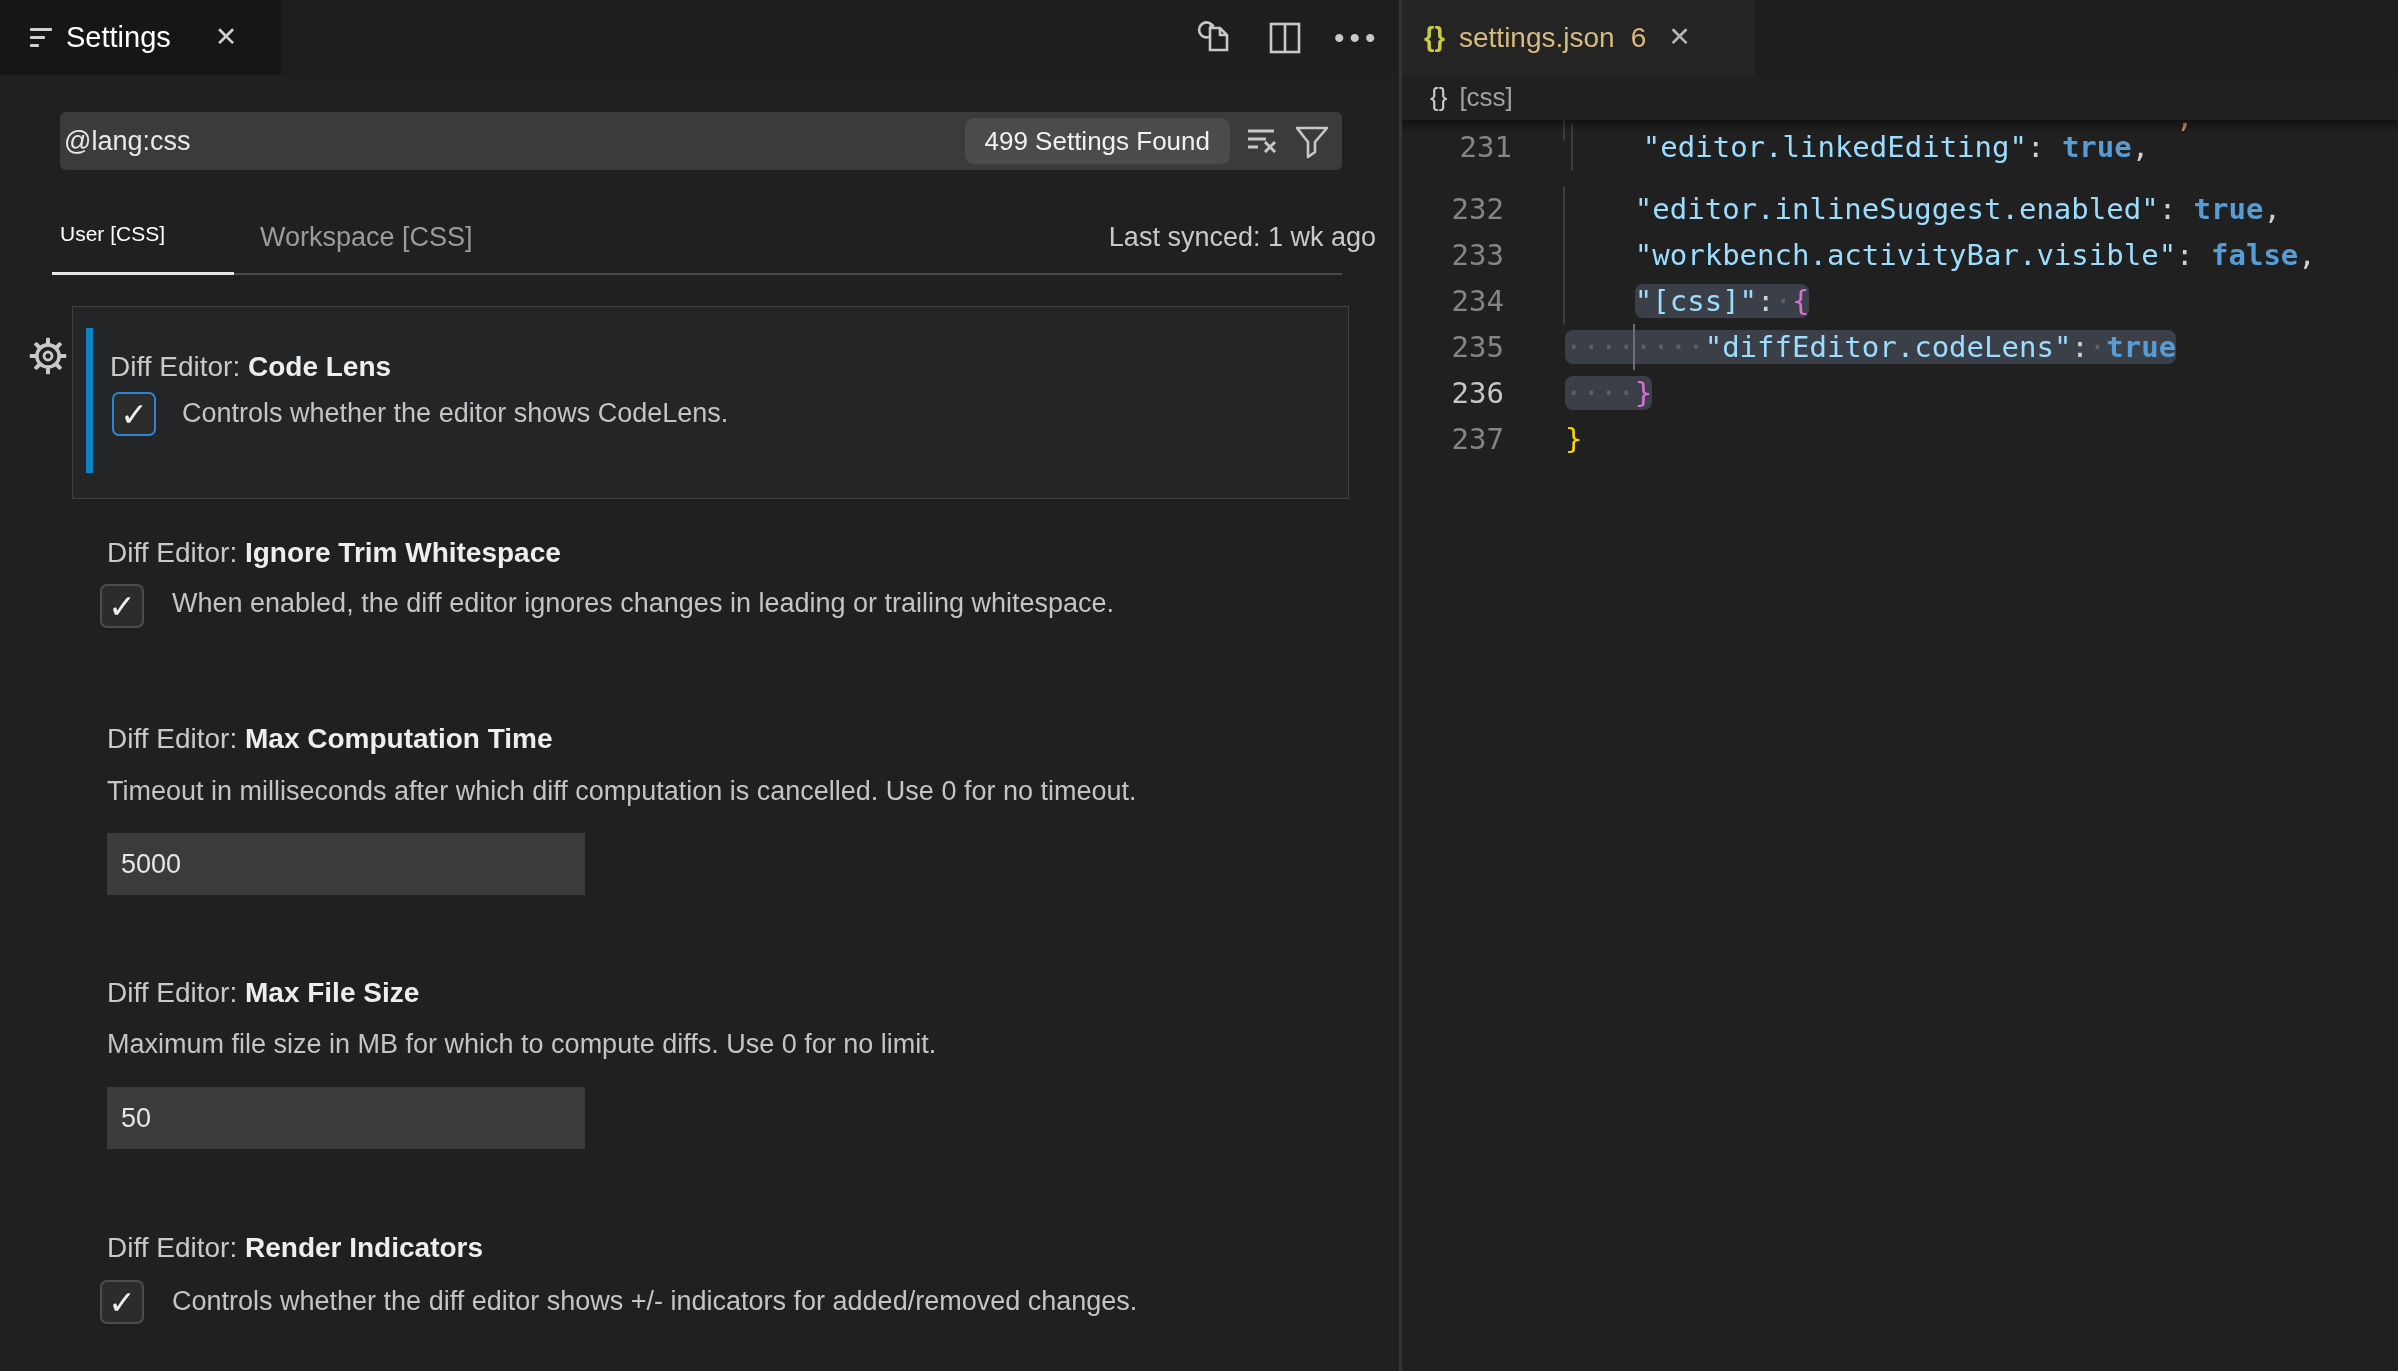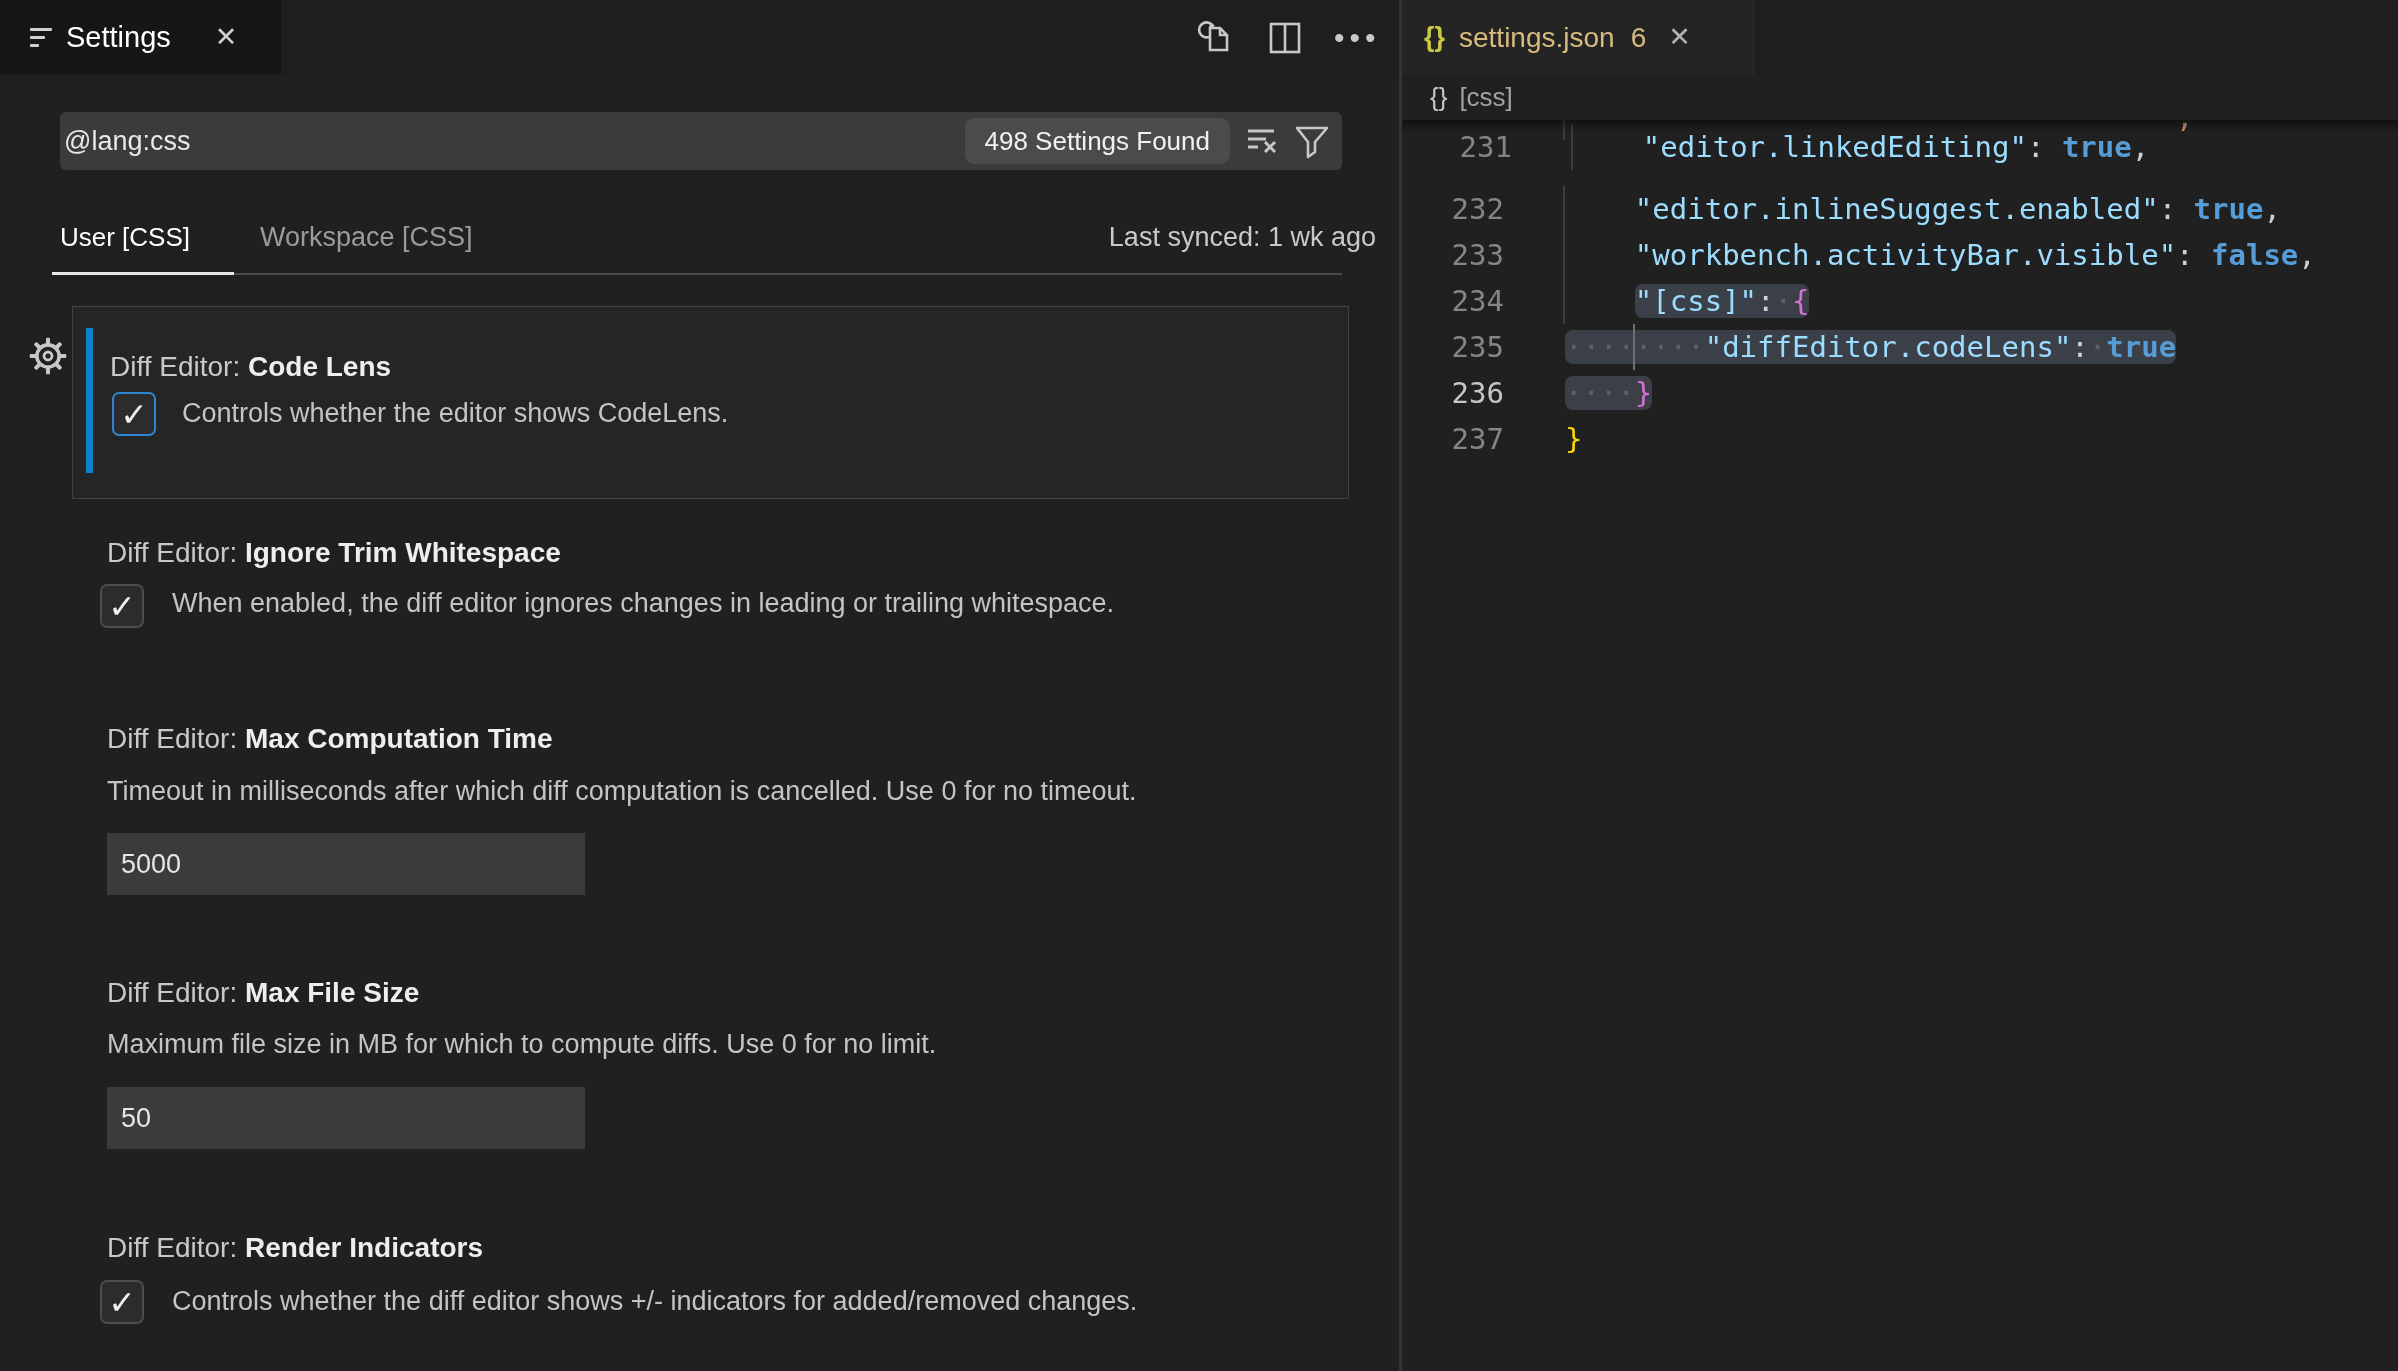--- a/index.html
+++ b/index.html
@@ -19,21 +19,21 @@
   #tab-json .tab-badge{color:#d7ba7d;font-size:28px;margin-left:16px;}
   #tab-json .tab-close{color:#b4b4b4;margin-left:22px;}
   #sash{left:1399px;top:0;width:3px;height:1371px;background:#343438;}
   
   #left-body{left:0;top:75px;width:1399px;height:1296px;background:#202021;}
   #searchbox{left:60px;top:112px;width:1282px;height:58px;background:#3b3b3c;border-radius:6px;display:flex;align-items:center;}
   #search-text{margin-left:4px;font-size:27px;color:#e9e9e9;flex:1;}
   #results-pill{height:46px;background:#4b4b4c;border-radius:9px;display:flex;align-items:center;
                 padding:0 20px;margin-right:12px;font-size:26px;color:#f1f1f1;white-space:nowrap;}
   .sb-icon{width:40px;height:40px;display:flex;align-items:center;justify-content:center;margin-right:10px;cursor:pointer;}
-  #scope-user{left:60px;top:222px;font-size:26px;color:#ffffff;}
+  #scope-user{left:60px;top:222px;font-size:21px;color:#ffffff;}
   #scope-workspace{left:260px;top:222px;font-size:27px;color:#9b9b9b;}
   #last-synced{top:222px;right:1056px;font-size:27px;color:#c9c9c9;}
   #scope-underline{left:52px;top:272px;width:182px;height:3px;background:#e7e7e7;}
   #scope-divider{left:234px;top:273px;width:1108px;height:2px;background:#4a4a4a;}
   
   .row-box{background:#242526;border:1px solid #424243;}
   .mod-bar{width:7px;background:#0e84c4;}
   .s-title{font-size:28px;white-space:nowrap;}
   .s-title .cat{color:#c9c9c9;font-weight:400;}
   .s-title .name{color:#eeeeee;font-weight:700;}
@@ -110,21 +110,21 @@
     <span class="tab-badge">6</span>
     <span class="tab-close">✕</span>
   </div>
 
   <div class="abs" id="sash"></div>
 
   <div class="abs" id="left-body"></div>
 
   <div class="abs" id="searchbox">
     <span id="search-text">@lang:css</span>
-    <span id="results-pill">498 Settings Found</span>
+    <span id="results-pill">499 Settings Found</span>
     <span class="sb-icon">
       <svg width="40" height="40" viewBox="0 0 40 40">
         <line x1="6" y1="10" x2="32" y2="10" stroke="#c8c8c8" stroke-width="3"></line>
         <line x1="6" y1="18" x2="24" y2="18" stroke="#c8c8c8" stroke-width="3"></line>
         <line x1="6" y1="26" x2="16" y2="26" stroke="#c8c8c8" stroke-width="3"></line>
         <line x1="23" y1="21" x2="33" y2="31" stroke="#c8c8c8" stroke-width="3"></line>
         <line x1="33" y1="21" x2="23" y2="31" stroke="#c8c8c8" stroke-width="3"></line>
       </svg>
     </span>
     <span class="sb-icon">

